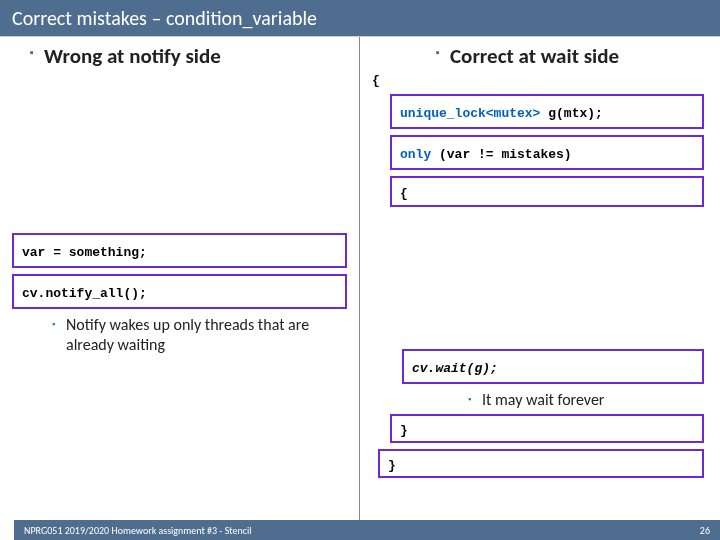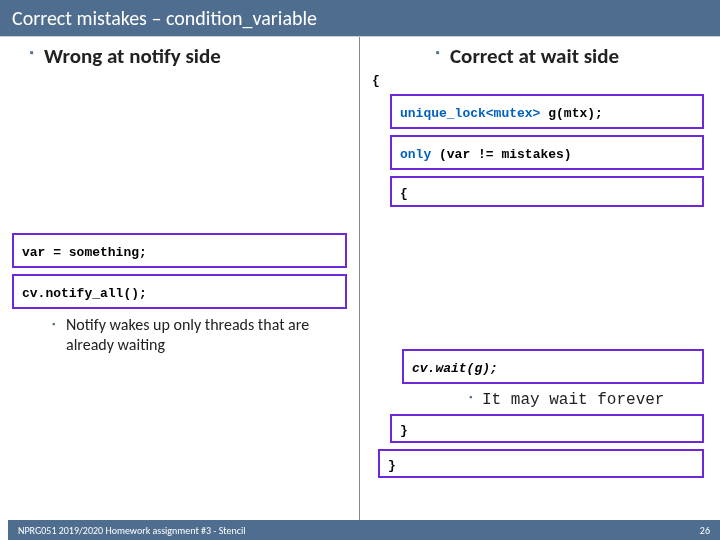--- a/index.html
+++ b/index.html
@@ -9,21 +9,21 @@
   .content { flex: 1; display: flex; position: relative; }
   .col { width: 50%; padding: 6px 10px 6px 10px; position: relative; }
   .col-left { border-right: 1px solid #888; }
   .heading { font-size: 21px; font-weight: 600; color: #222; margin-left: 34px; position: relative; }
   .heading::before { content: "▪"; position: absolute; left: -14px; color: #4f6d8f; font-size: 10px; top: 3px; }
   .box { border: 2px solid #6d28d9; margin: 6px 6px 6px 6px; padding: 6px 8px; }
   .code { font-family: "Courier New", monospace; font-size: 13px; font-weight: bold; white-space: pre; }
   .kw { color: #0060c0; }
   .note { font-size: 16px; color: #222; margin-left: 60px; position: relative; line-height: 1.25; margin-top: 6px; }
   .note::before { content: "▪"; position: absolute; left: -14px; color: #4f6d8f; font-size: 9px; top: 3px; }
-  .footer { position: absolute; bottom: 0; left: 8px; right: 0; height: 20px; background: #4f6d8f; color: #fff; font-size: 10px; display: flex; align-items: center; justify-content: space-between; padding: 0 10px; }
+  .footer { position: absolute; bottom: 0; left: 14px; right: 0; height: 20px; background: #4f6d8f; color: #fff; font-size: 10px; display: flex; align-items: center; justify-content: space-between; padding: 0 10px; }
   .right-inner { padding-left: 2px; }
   .indent1 { margin-left: 18px; }
   .indent2 { margin-left: 30px; font-style: italic; }
   .abs { position: absolute; }
 </style>
 </head>
 <body>
 
 <div class="slide">
 
@@ -63,21 +63,21 @@
         <div class="box indent1" style="padding:4px 8px;">
           <span class="code">{</span>
         </div>
 
         <div style="height:130px;"></div>
 
         <div class="box indent2">
           <span class="code">cv.wait(g);</span>
         </div>
 
-        <div class="note" style="margin-left:110px;font-family:Liberation Mono, monospace;">It may wait forever</div>
+        <div class="note" style="margin-left:110px;">It may wait forever</div>
 
         <div class="box indent1" style="padding:3px 8px; margin-top:4px;">
           <span class="code">}</span>
         </div>
 
         <div class="box" style="padding:3px 8px; margin-top:2px;">
           <span class="code">}</span>
         </div>
 
       </div>

